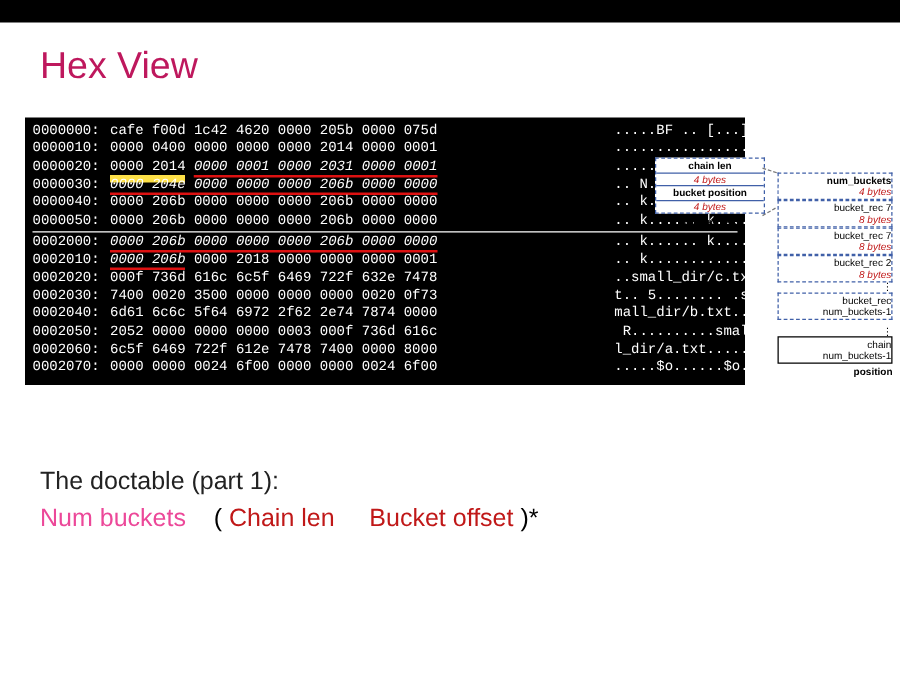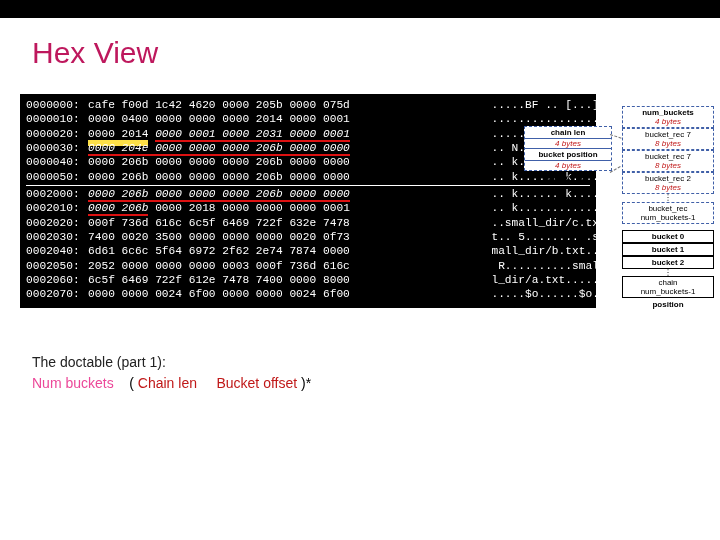--- a/index.html
+++ b/index.html
@@ -45,37 +45,37 @@
   .hx   { display: inline-block; width: 390px; }
   .asc  { display: inline-block; }
   .u-green { border-bottom: 6px solid #fde047; }
   .u-red   { border-bottom: 2px solid #d11; font-style: italic; }
   .hex-divider { border-top: 1px solid #fff; margin: 1px 0; }
 
   
   .caption {
     position: absolute;
     left: 32px;
-    top: 352px;
-    font-size: 14px;
+    top: 370px;
+    font-size: 20px;
     line-height: 1.5;
     color: #222;
   }
   .cap-green { color: #ec4899; }
   .cap-red   { color: #c01818; }
   .cap-black { color: #000; }
 
   
   .diagram {
     position: absolute;
     right: 6px;
-    top: 12px;
+    top: 44px;
     width: 92px;
     font-size: 8px;
-    text-align: center;
+    text-align: right;
   }
   .dbox-solid { border: 1px solid #000; background: #fff; padding: 1px 0; margin: 0; }
   .dbox-dash  { border: 1px dashed #4060a8; background: #fff; padding: 1px 0; margin: 0; }
   .dcell-red  { border: 1px dashed #4060a8; border-top: none; background: #fff; color:#c01818; font-style: italic; padding: 0; }
   .dcell-red.first { border-top: 1px dashed #4060a8; }
   .dlabel { font-weight: bold; padding: 2px 0; }
   .vdots { line-height: 0.7; padding: 1px 0; }
 
   
   .diagram2 {
@@ -125,31 +125,20 @@
           <div>bucket_rec 2</div>
           <div style="color: rgb(192, 24, 24); font-style: italic;">8 bytes</div>
         </div>
       </div>
     <div class="vdots">⋮</div>
     <div class="dbox-dash">
       <div>bucket_rec</div>
       <div>num_buckets-1</div>
     </div>
     <div style="height:6px"></div>
-    <div id="right-cells">
-        <div class="dbox-solid">
-          <div style="font-weight: bold;">bucket 0</div>
-        </div>
-        <div class="dbox-solid">
-          <div style="font-weight: bold;">bucket 1</div>
-        </div>
-        <div class="dbox-solid">
-          <div style="font-weight: bold;">bucket 2</div>
-        </div>
-      </div>
     <div class="vdots">⋮</div>
     <div class="dbox-solid">
       <div>chain</div>
       <div>num_buckets-1</div>
     </div>
     <div class="dlabel">position</div>
   </div>
 
   <div class="diagram2">
     <div class="d2box" id="d2box">

